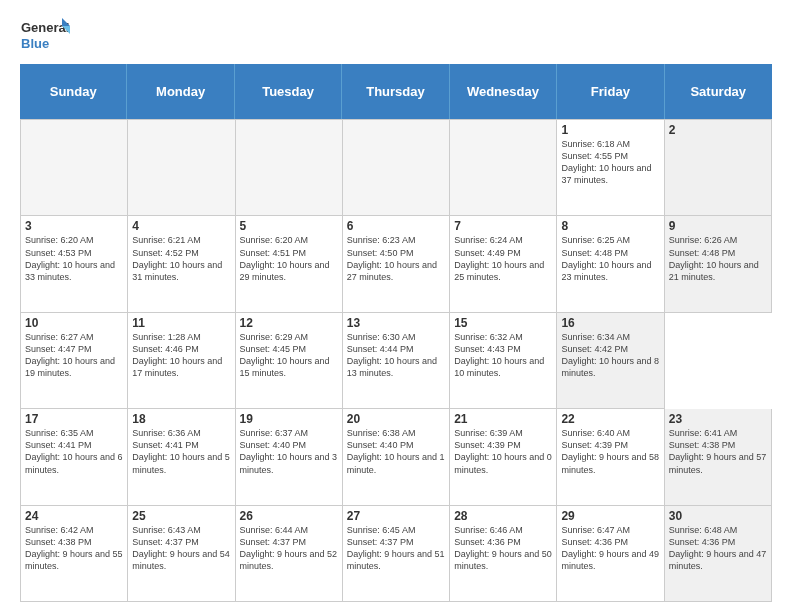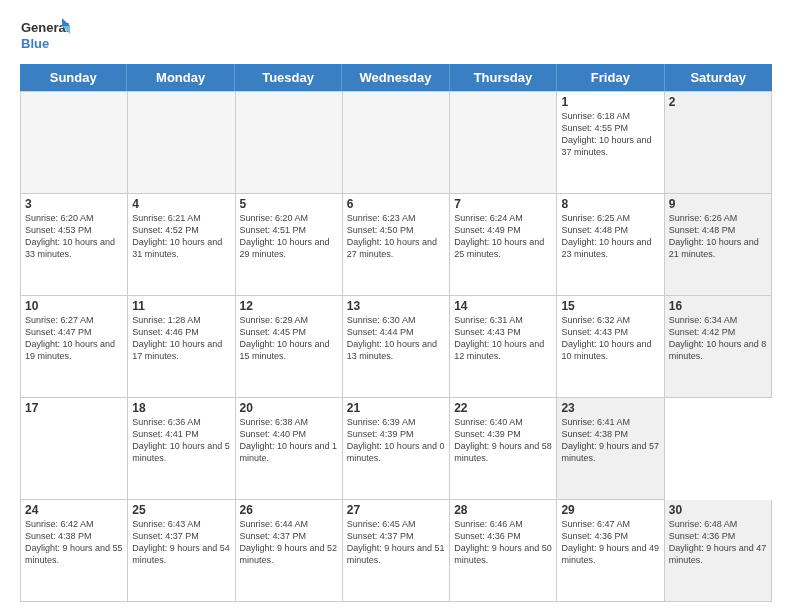--- a/index.html
+++ b/index.html
@@ -49,21 +49,21 @@
     .cal-header-row {
       display: grid;
       grid-template-columns: repeat(7, 1fr);
       background: #3a7fc1;
     }
     .cal-header-cell {
       color: #fff;
       font-weight: bold;
       font-size: 13px;
       text-align: center;
-      padding: 6px 4px;
+      padding: 20px 4px;
       border-right: 1px solid #5a9fd1;
     }
     .cal-header-cell:last-child { border-right: none; }
     .cal-body {
       flex: 1;
       display: grid;
       grid-template-rows: repeat(5, 1fr);
       border-left: 1px solid #ccc;
       border-top: 1px solid #ccc;
     }
@@ -116,22 +116,22 @@
     <div class="title-block">
       <div class="month-title"></div>
       <div class="location"></div>
     </div>
   </div>
   <div class="calendar">
     <div class="cal-header-row">
         <div class="cal-header-cell">Sunday</div>
         <div class="cal-header-cell">Monday</div>
         <div class="cal-header-cell">Tuesday</div>
+        <div class="cal-header-cell">Thursday</div>
         <div class="cal-header-cell">Wednesday</div>
-        <div class="cal-header-cell">Thursday</div>
         <div class="cal-header-cell">Friday</div>
         <div class="cal-header-cell">Saturday</div>
       </div>
     <div class="cal-body">
         <div class="cal-row">
           <div class="cal-cell empty"></div>
           <div class="cal-cell empty"></div>
           <div class="cal-cell empty"></div>
           <div class="cal-cell empty"></div>
           <div class="cal-cell empty"></div>
@@ -220,51 +220,55 @@
 and 15 minutes.</div>
           </div>
           <div class="cal-cell">
             <span class="day-num">13</span>
             <div class="day-info">Sunrise: 6:30 AM
 Sunset: 4:44 PM
 Daylight: 10 hours
 and 13 minutes.</div>
           </div>
           <div class="cal-cell">
-            <span class="day-num">14</span>
-            <div class="day-info">Sunrise: 6:31 AM
-Sunset: 4:43 PM
-Daylight: 10 hours
-and 12 minutes.</div>
-          </div>
-          <div class="cal-cell">
             <span class="day-num">15</span>
             <div class="day-info">Sunrise: 6:32 AM
 Sunset: 4:43 PM
 Daylight: 10 hours
 and 10 minutes.</div>
           </div>
           <div class="cal-cell shaded">
             <span class="day-num">16</span>
             <div class="day-info">Sunrise: 6:34 AM
 Sunset: 4:42 PM
 Daylight: 10 hours
 and 8 minutes.</div>
           </div>
         </div>
         <div class="cal-row">
           <div class="cal-cell">
             <span class="day-num">17</span>
+            <div class="day-info">Sunrise: 6:35 AM
+Sunset: 4:41 PM
+Daylight: 10 hours
+and 6 minutes.</div>
           </div>
           <div class="cal-cell">
             <span class="day-num">18</span>
             <div class="day-info">Sunrise: 6:36 AM
 Sunset: 4:41 PM
 Daylight: 10 hours
 and 5 minutes.</div>
+          </div>
+          <div class="cal-cell">
+            <span class="day-num">19</span>
+            <div class="day-info">Sunrise: 6:37 AM
+Sunset: 4:40 PM
+Daylight: 10 hours
+and 3 minutes.</div>
           </div>
           <div class="cal-cell">
             <span class="day-num">20</span>
             <div class="day-info">Sunrise: 6:38 AM
 Sunset: 4:40 PM
 Daylight: 10 hours
 and 1 minute.</div>
           </div>
           <div class="cal-cell">
             <span class="day-num">21</span>

